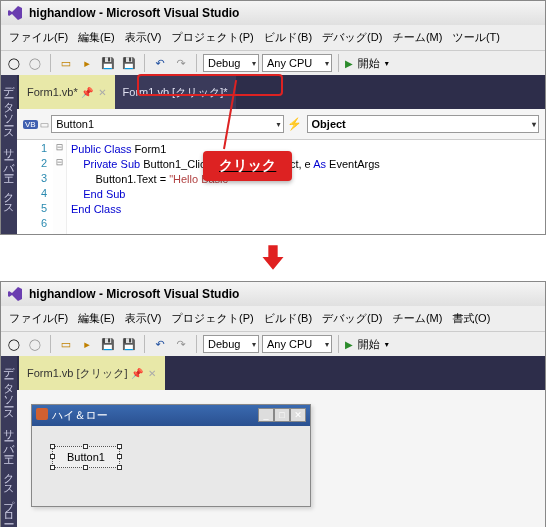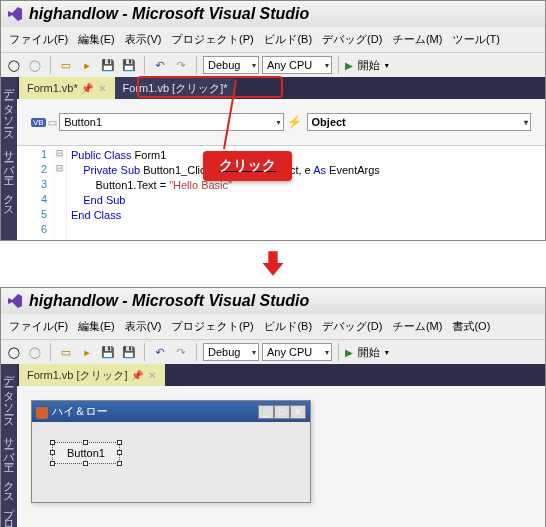--- a/index.html
+++ b/index.html
@@ -1,58 +1,58 @@
 <!DOCTYPE html>
 <html><head>
 <meta charset="utf-8">
 <style>
 * { margin: 0; padding: 0; box-sizing: border-box; font-family: "MS PGothic", "Meiryo", sans-serif; font-size: 11px; }
 body { background: #fff; }
 .vs-window { border: 1px solid #888; background: #eee; }
 .titlebar { background: linear-gradient(#f5f5f5,#e0e0e0); padding: 4px 6px; display: flex; align-items: center; gap: 6px; }
 .vs-logo { width: 16px; height: 16px; display: inline-block; }
 .vs-logo svg { width: 16px; height: 16px; }
-.title-text { font-size: 16px; font-weight: bold; font-style: italic; }
+.title-text { font-size: 12px; font-weight: bold; }
 .menubar { background: #eee; padding: 3px 4px; display: flex; gap: 2px; }
 .menu-item { padding: 2px 4px; font-size: 11px; }
 .toolbar { background: #eee; padding: 3px 4px; display: flex; align-items: center; gap: 3px; border-top: 1px solid #ccc; }
 .tbtn { width: 18px; height: 18px; display: flex; align-items: center; justify-content: center; border-radius: 2px; }
 .sep { width: 1px; height: 18px; background: #bbb; margin: 0 3px; }
 .combo { border: 1px solid #999; background: #fff; padding: 1px 14px 1px 4px; font-size: 11px; position: relative; min-width: 56px; height: 18px; line-height: 14px; }
 .combo::after { content: "▾"; position: absolute; right: 2px; top: 2px; font-size: 8px; color: #333; }
 .play { color: #2a8a2a; font-size: 10px; }
 .main-area { display: flex; background: #2d2d4a; }
 .sidebar { width: 16px; background: #3a3a5a; color: #cfcfe6; writing-mode: vertical-rl; text-orientation: upright; font-size: 9px; padding: 4px 1px; display: flex; gap: 6px; letter-spacing: 1px; }
 .content { flex: 1; background: #2d2d4a; }
-.tab-strip { background: #2d2d4a; display: flex; align-items: stretch; height: 22px; padding-left: 2px; }
+.tab-strip { background: #2d2d4a; display: flex; align-items: stretch; height: 34px; padding-left: 2px; }
 .tab { padding: 3px 8px; font-size: 11px; display: flex; align-items: center; gap: 4px; }
 .tab.inactive { background: #e8e8a8; color: #333; }
 .tab.active { background: #3a3a5a; color: #e0e0f0; }
 .tab .x { font-size: 10px; color: #aaa; }
 .highlight { border: 2px solid #d22; border-radius: 4px; position: absolute; pointer-events: none; }
 .tab-row-wrap { position: relative; }
-.code-header { background: #f5f5f5; display: flex; align-items: center; gap: 2px; padding: 14px; border-bottom: 1px solid #ccc; }
+.code-header { background: #f5f5f5; display: flex; align-items: center; gap: 2px; padding: 6px; border-bottom: 1px solid #ccc; }
 .code-header .combo { flex: 1; }
 .bolt { color: #d9a000; font-size: 12px; margin: 0 2px; }
 .code-area { background: #fff; display: flex; font-family: Consolas, monospace; font-size: 12px; min-height: 90px; }
 .line-nums { width: 36px; text-align: right; padding: 2px 6px 2px 2px; color: #2b8ab0; }
 .line-nums div { height: 15px; }
 .gutter { width: 14px; background: #fdfdfd; border-right: 1px solid #eee; color: #888; padding-top: 2px; }
 .gutter div { height: 15px; font-size: 9px; text-align: center; }
 .code-lines { flex: 1; padding: 2px 4px; line-height: 15px; white-space: pre; position: relative; }
 .kw { color: #0000d0; }
 .str { color: #b04040; }
 .callout { position: absolute; left: 202px; top: 150px; text-decoration: underline; }
 .callout-line { position: absolute; width: 2px; height: 70px; background: #d22; left: 20px; top: -72px; transform: rotate(10deg); transform-origin: bottom; }
 .callout-box { background: #d22; color: #fff; font-weight: bold; font-size: 14px; padding: 6px 16px; border-radius: 4px; box-shadow: 0 2px 4px rgba(0,0,0,.3); }
 .arrow-down { text-align: center; padding: 8px; }
 .arrow-down svg { width: 28px; height: 28px; }
 .design-surface { background: #f5f5f5; padding: 14px 14px 40px 14px; }
 .win-form { width: 280px; background: #e8e8e8; border: 1px solid #888; box-shadow: 2px 2px 4px rgba(0,0,0,.15); }
-.win-form-title { background: linear-gradient(#3a6ab0,#2a5090); color: #fff; padding: 3px 4px; display: flex; align-items: flex-end; gap: 4px; font-size: 11px; }
+.win-form-title { background: linear-gradient(#3a6ab0,#2a5090); color: #fff; padding: 3px 4px; display: flex; align-items: flex-start; gap: 4px; font-size: 11px; }
 .win-ctrls { margin-left: auto; display: flex; gap: 0; }
 .win-ctrls span { width: 16px; height: 14px; border: 1px solid #888; background: #ddd; font-size: 9px; text-align: center; line-height: 12px; }
 .form-body { padding: 20px 10px 30px 20px; position: relative; min-height: 80px; }
 .design-button { position: relative; display: inline-block; border: 1px dotted #555; background: #efefef; padding: 4px 14px; font-size: 11px; }
 .handle { position: absolute; width: 5px; height: 5px; background: #fff; border: 1px solid #333; }
 .h-tl { top: -3px; left: -3px; } .h-t { top: -3px; left: 50%; margin-left: -3px; } .h-tr { top: -3px; right: -3px; }
 .h-l { top: 50%; left: -3px; margin-top: -3px; } .h-r { top: 50%; right: -3px; margin-top: -3px; }
 .h-bl { bottom: -3px; left: -3px; } .h-b { bottom: -3px; left: 50%; margin-left: -3px; } .h-br { bottom: -3px; right: -3px; }
 .pin { color: #e6c040; font-size: 10px; }
 .vb-badge { background: #4060b0; color: #fff; font-size: 8px; padding: 0 2px; border-radius: 2px; }

